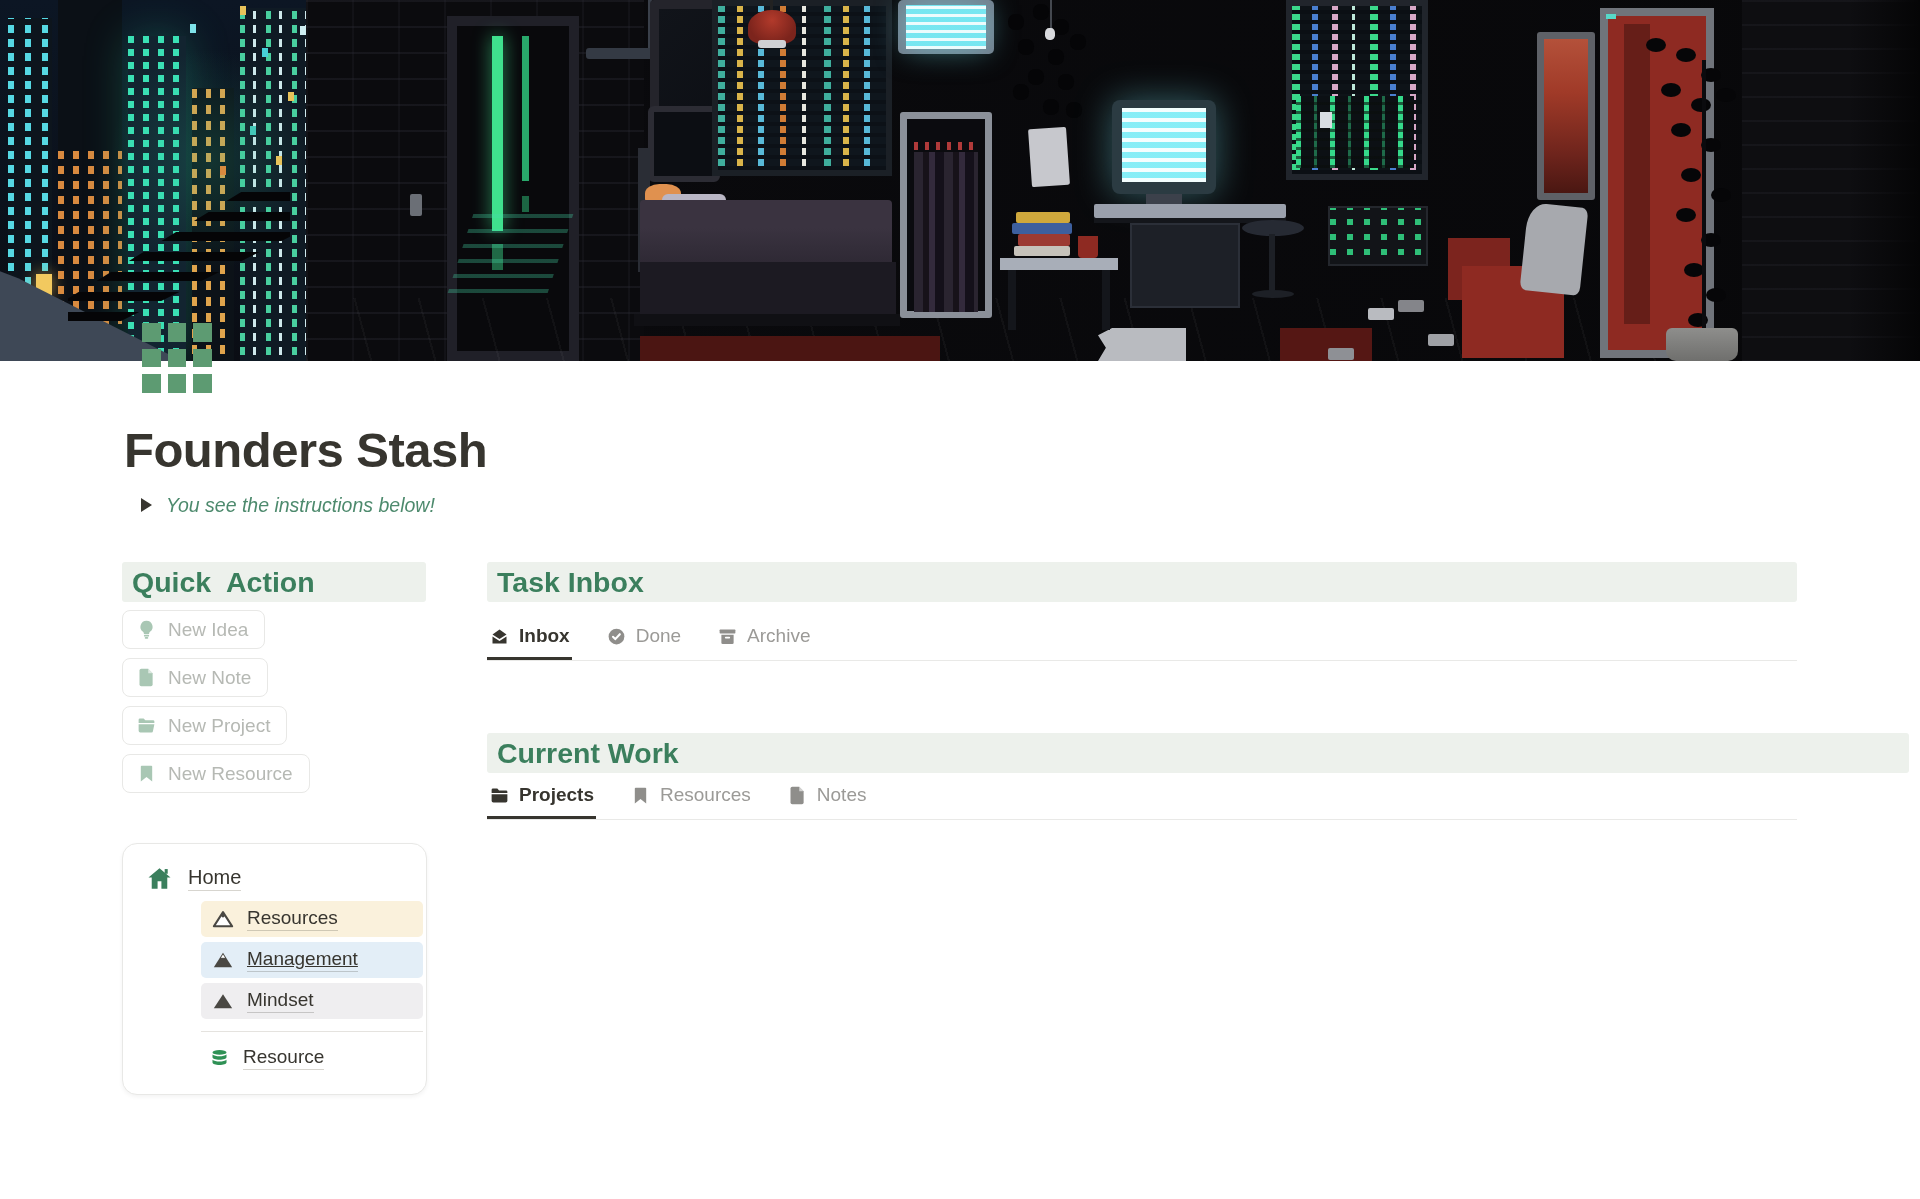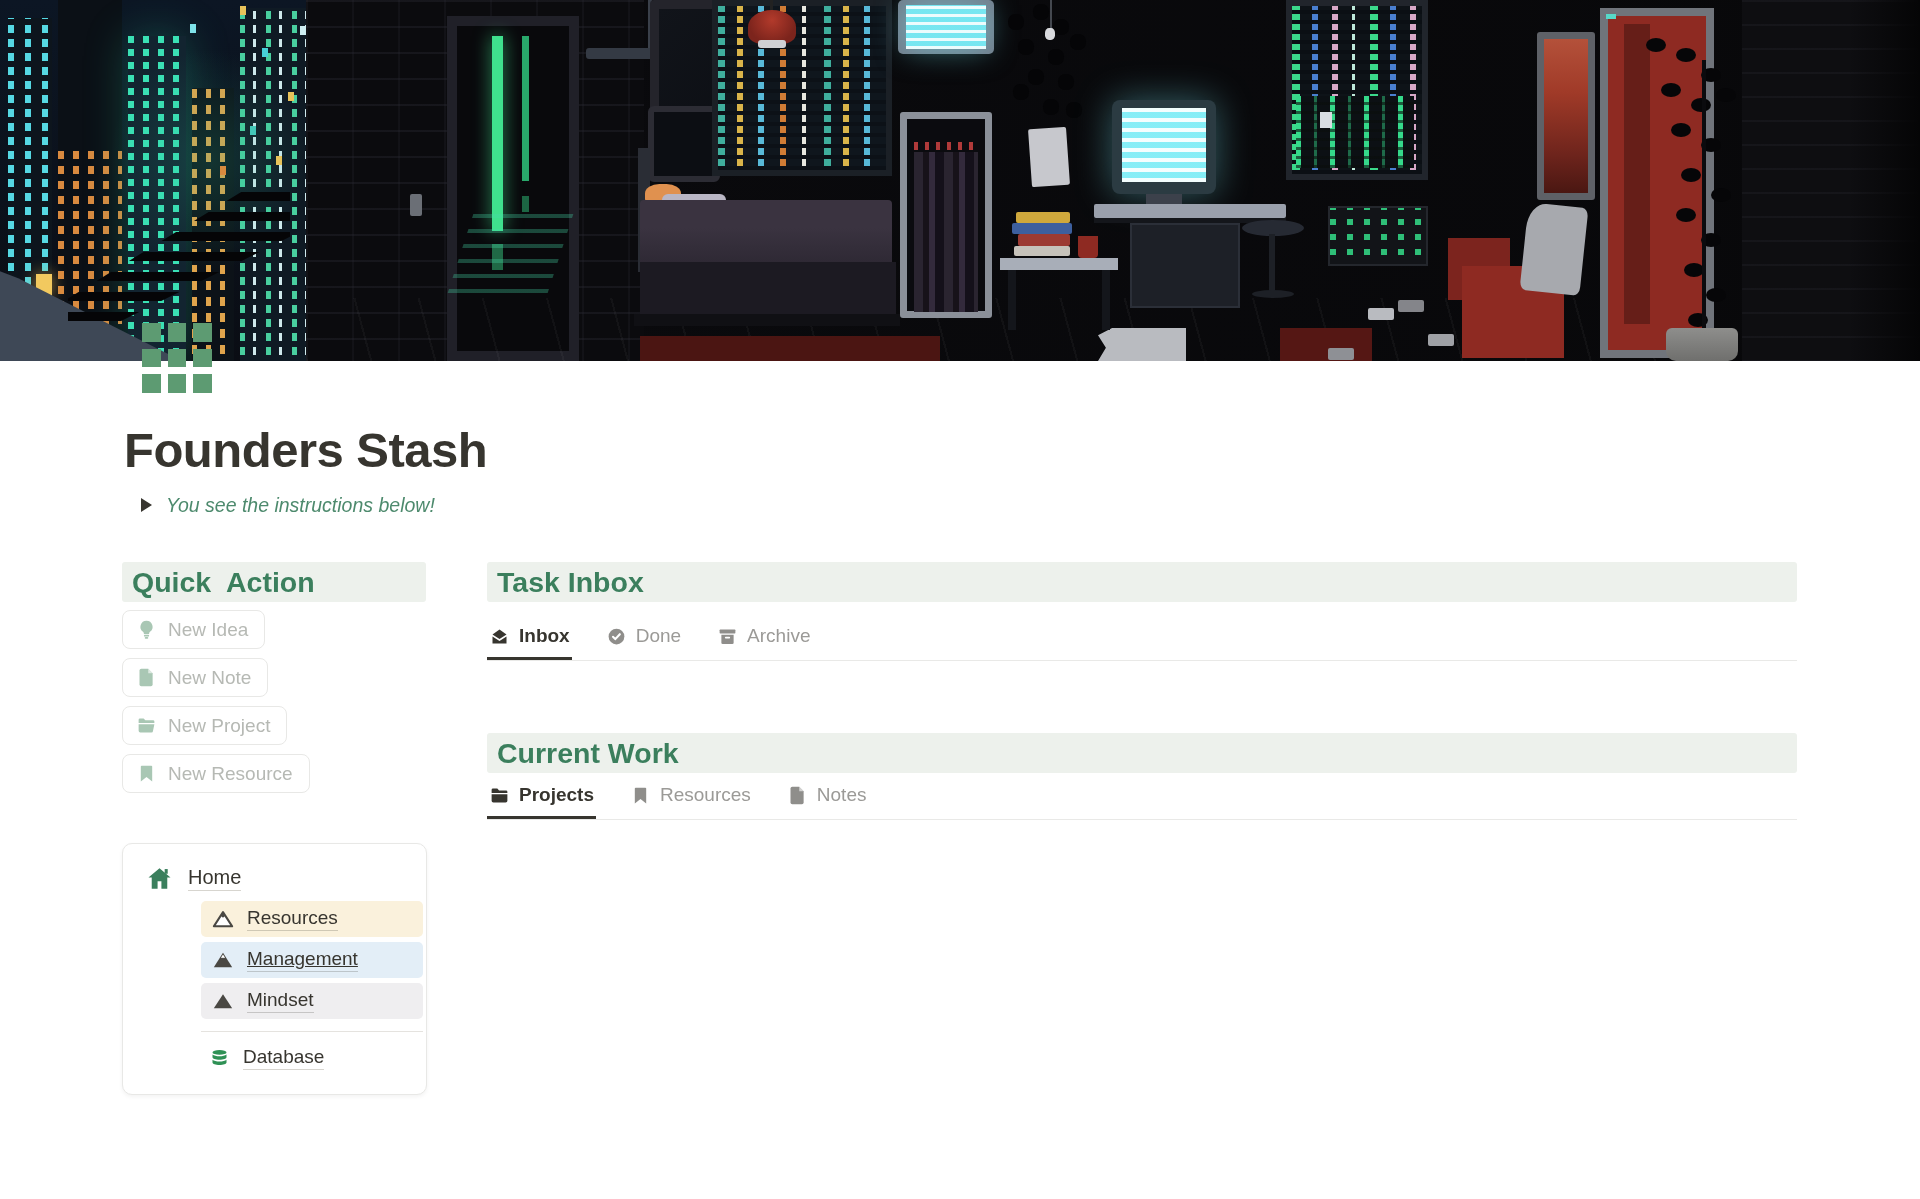--- a/index.html
+++ b/index.html
@@ -176,21 +176,21 @@
   
   .qa-bar { left:122px; top:562px; width:304px; }
   .qa-buttons { position:absolute; left:122px; top:610px; width:304px; }
   .qa-btn { display:flex; width:fit-content; align-items:center; gap:11px; height:39px;
     padding:0 16px 0 13px; margin-bottom:9px; background:#fff; border:1px solid #e8e8e6;
     border-radius:8px; cursor:pointer; }
   .qa-btn svg { width:21px; height:21px; fill:#a9c7b4; flex:none; }
   .qa-btn .lbl { font-size:19px; color:#b6b9b4; }
 
   .home-card { position:absolute; left:122px; top:843px; width:305px; height:252px;
-    background:#fff; border:1px solid #e8e8e6; border-radius:10px;
+    background:#fff; border:1px solid #e8e8e6; border-radius:15px;
     box-shadow:0 2px 4px rgba(0,0,0,.05); padding:21px 0 0 20px; }
   .home-row { display:flex; align-items:center; gap:15px; margin-left:3px; cursor:pointer; }
   .home-row svg { width:27px; height:27px; fill:#3b7f5d; flex:none; }
   .home-label { font-size:20px; font-weight:500; color:#37352f;
     border-bottom:1.5px solid #d7d5cf; padding-bottom:1px; }
   .card-rows { margin-left:58px; margin-top:9px; width:222px; }
   .card-row { display:flex; align-items:center; gap:13px; height:36px; padding:0 11px;
     border-radius:5px; margin-bottom:5px; cursor:pointer; }
   .card-row svg { width:22px; height:22px; flex:none; }
   .card-row .lbl { font-size:19px; color:#37352f;
@@ -198,21 +198,21 @@
   .row-validation { background:#faf1dc; }
   .row-management { background:#e3eef7;text-decoration:underline; }
   .row-mindset { background:#efeef0; }
   .card-divider { margin:12px 0 14px 58px; width:222px; border:none; border-top:1px solid #e5e3df; }
   .db-row { display:flex; align-items:center; gap:13px; margin-left:66px; cursor:pointer; }
   .db-row svg { width:21px; height:21px; fill:#2f9155; flex:none; }
   .db-row .lbl { font-size:19px; color:#37352f; border-bottom:1px solid #d7d5cf; padding-bottom:1px; }
 
   
   .ti-bar { left:487px; top:562px; width:1310px; }
-  .cw-bar { left:487px; top:733px; width:1310px; }
+  .cw-bar { left:487px; top:733px; width:1422px; }
   .tabs { position:absolute; left:487px; width:1310px; display:flex; gap:32px;
     border-bottom:1px solid #e9e9e7; }
   .tabs-ti { top:616px;align-items:flex-end; }
   .tabs-cw { top:775px; }
   .tab { display:flex; align-items:center; gap:9px; padding:9px 2px 13px 2px; cursor:pointer; }
   .tab svg { width:21px; height:21px; fill:#8f8e8b; flex:none; }
   .tab .lbl { font-size:19px; color:#9b9a97; }
   .tab.active { box-shadow:inset 0 -3px 0 #37352f; }
   .tab.active svg { fill:#37352f; }
   .tab.active .lbl { color:#37352f; font-weight:700; }
@@ -396,21 +396,21 @@
       <span class="lbl">Mindset</span>
     </div>
   </div>
   <hr class="card-divider">
   <div class="db-row">
     <svg viewBox="0 0 24 24">
         <ellipse cx="12" cy="5" rx="8" ry="2.8"></ellipse>
         <path d="M4 7.5c1.6 1.3 4.6 2 8 2s6.4-.7 8-2v3c0 1.6-3.6 2.9-8 2.9S4 12.1 4 10.5z"></path>
         <path d="M4 13.5c1.6 1.3 4.6 2 8 2s6.4-.7 8-2v3c0 1.6-3.6 2.9-8 2.9S4 18.1 4 16.5z"></path>
       </svg>
-    <span class="lbl">Database</span>
+    <span class="lbl">Resource</span>
   </div>
 </div>
 
 <div class="section-bar ti-bar">
   <h2>Task Inbox</h2>
 </div>
 
 <div class="tabs tabs-ti">
   <div class="tab active">
     <svg viewBox="0 0 24 24">

